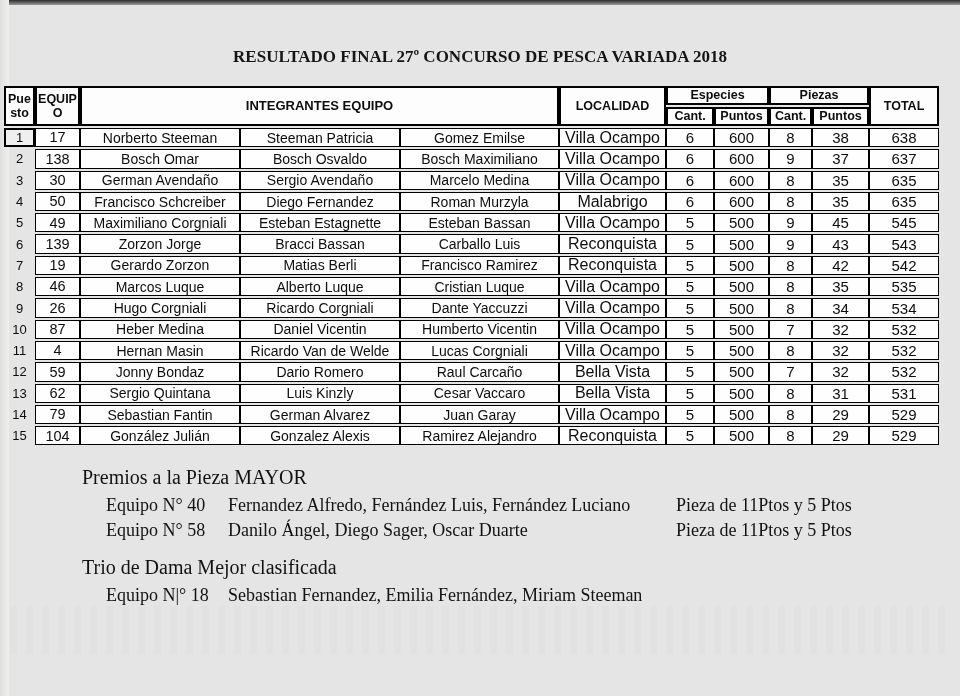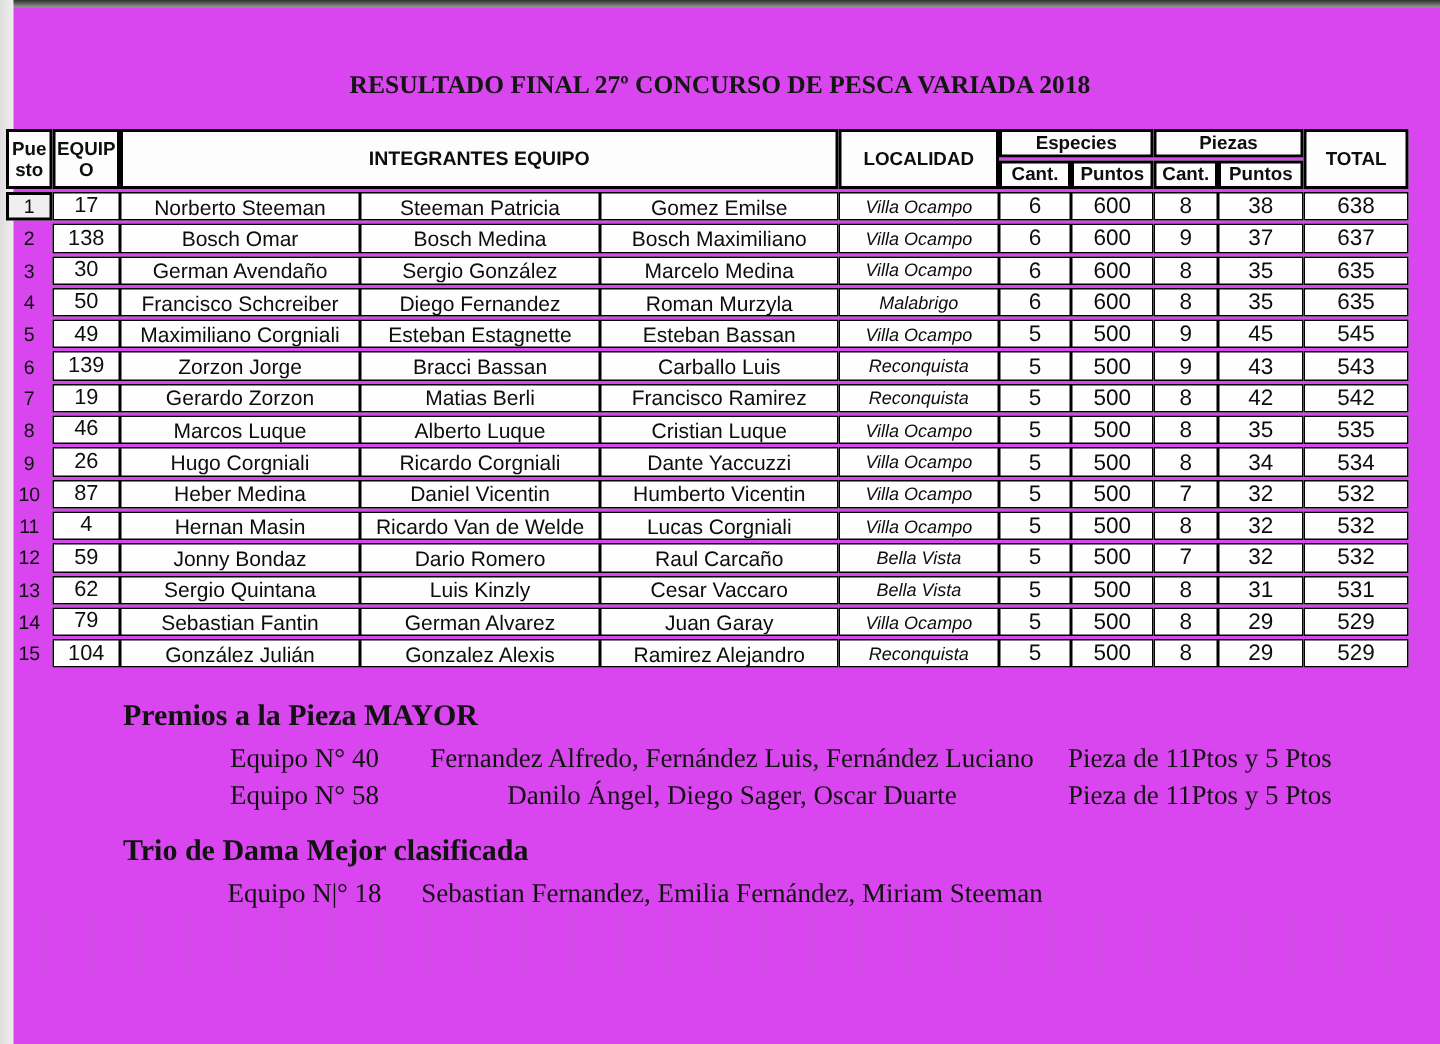--- a/index.html
+++ b/index.html
@@ -1,21 +1,21 @@
 <!DOCTYPE html>
 <html><head>
 <meta charset="utf-8">
 <style>
   * { box-sizing: border-box; }
   html, body { margin: 0; padding: 0; background: #ffffff; }
   .page {
     position: relative;
     width: 960px;
     height: 696px;
-    background: #d946ef;
+    background: #e5e5e5;
     overflow: hidden;
     font-family: "Liberation Sans", sans-serif;
     color: #0d0d0d;
   }
   .scan-top-bar {
     position: absolute; top: 0; left: 0; right: 0; height: 5px;
     background: linear-gradient(to bottom, #2e2e2e, #9a9a9a);
   }
   .scan-left-strip {
     position: absolute; top: 0; left: 0; bottom: 0; width: 9px;
@@ -68,40 +68,39 @@
   .results td.c-puesto {
     border: none;
     background: transparent;
     font-size: 13px;
   }
   .results tr.first td.c-puesto {
     border: 2px solid #000;
     background: #efefef;
   }
   .results td.c-equipo { font-size: 14.5px; }
-  .results td.c-loc    { font-size: 12px; font-style: italic; }
+  .results td.c-loc    { font-size: 16px; }
   .results td.c-num,
   .results td.c-total  { font-size: 15px; }
   .awards {
     position: absolute; left: 82px;
     font-family: "Liberation Serif", serif;
     color: #121212;
   }
   .awards h2 {
     margin: 0 0 5px 0;
     font-size: 20px;
-    font-weight: bold;
+    font-weight: normal;
     line-height: 22px;
   }
   .award-row {
     display: flex;
-    margin-left: 60px;
+    margin-left: 24px;
     font-size: 18px;
     line-height: 25px;
-    text-align: center;
   }
   .award-label { width: 122px; flex: 0 0 auto; }
   .award-names { width: 448px; flex: 0 0 auto; }
   .award-prize { flex: 0 0 auto; }
   #premios-section { top: 466px; }
   #trio-section    { top: 556px; }
 </style>
 </head>
 <body>
 
@@ -154,34 +153,34 @@
           <td class="c-num">6</td>
           <td class="c-num">600</td>
           <td class="c-num">8</td>
           <td class="c-num">38</td>
           <td class="c-total">638</td>
         </tr>
         <tr>
           <td class="c-puesto">2</td>
           <td class="c-equipo">138</td>
           <td class="c-name">Bosch Omar</td>
-          <td class="c-name">Bosch Medina</td>
+          <td class="c-name">Bosch Osvaldo</td>
           <td class="c-name">Bosch Maximiliano</td>
           <td class="c-loc">Villa Ocampo</td>
           <td class="c-num">6</td>
           <td class="c-num">600</td>
           <td class="c-num">9</td>
           <td class="c-num">37</td>
           <td class="c-total">637</td>
         </tr>
         <tr>
           <td class="c-puesto">3</td>
           <td class="c-equipo">30</td>
           <td class="c-name">German Avendaño</td>
-          <td class="c-name">Sergio González</td>
+          <td class="c-name">Sergio Avendaño</td>
           <td class="c-name">Marcelo Medina</td>
           <td class="c-loc">Villa Ocampo</td>
           <td class="c-num">6</td>
           <td class="c-num">600</td>
           <td class="c-num">8</td>
           <td class="c-num">35</td>
           <td class="c-total">635</td>
         </tr>
         <tr>
           <td class="c-puesto">4</td>

